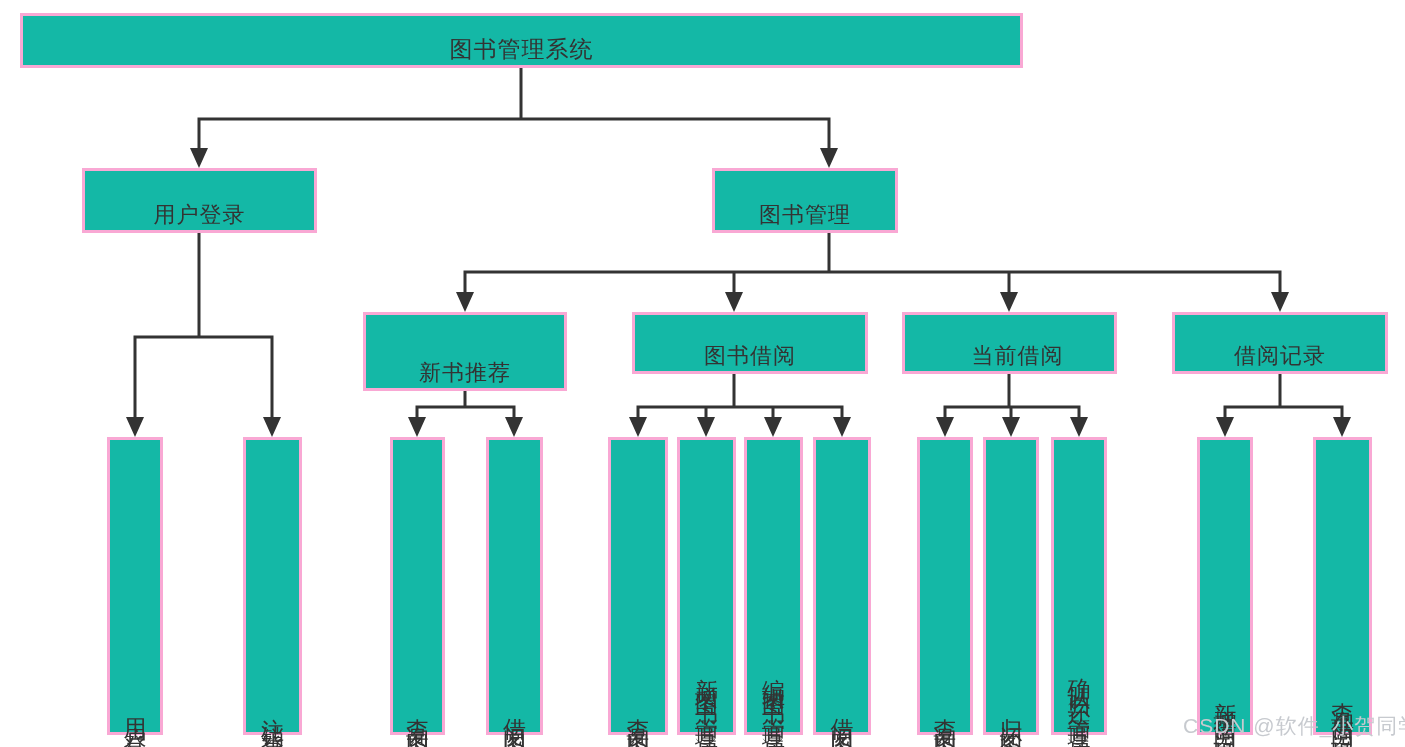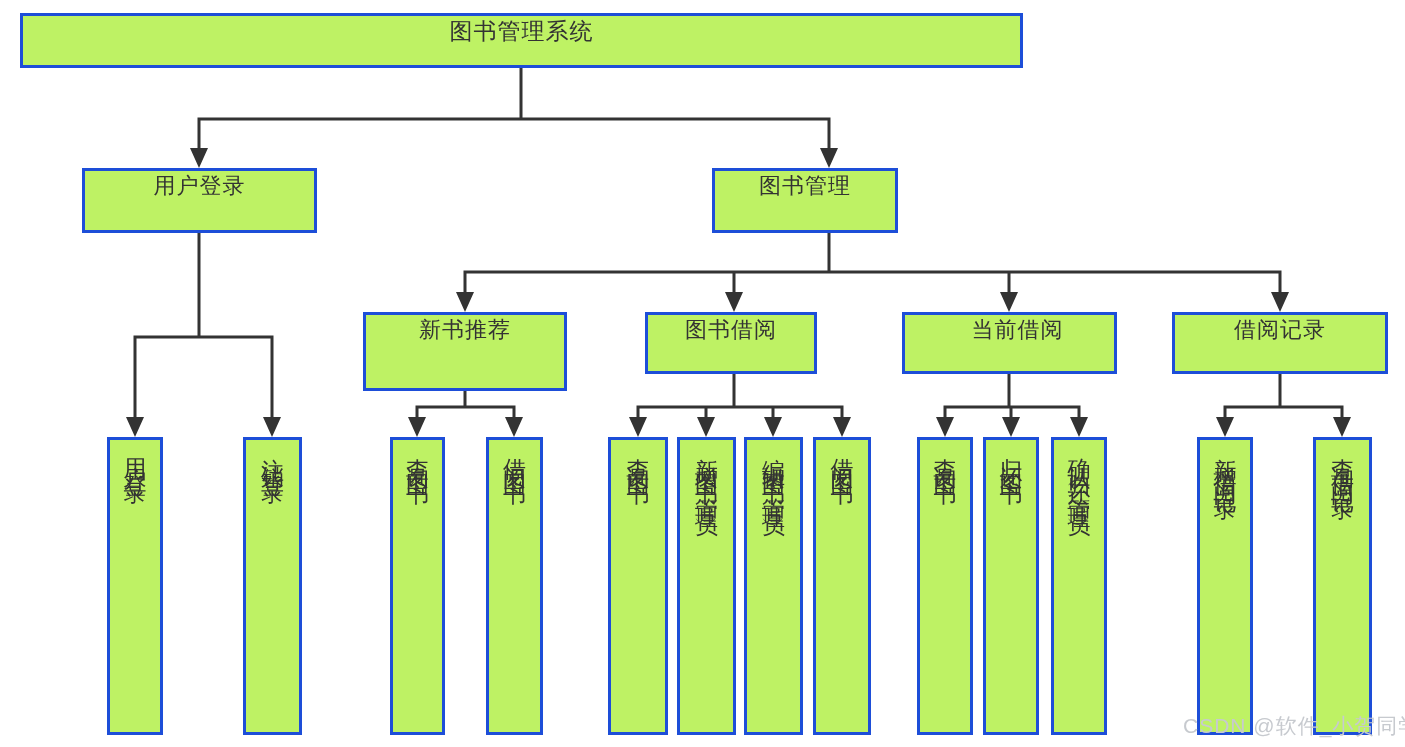--- a/index.html
+++ b/index.html
@@ -19,24 +19,24 @@
   }
   .connectors {
     position: absolute;
     left: 0; top: 0;
     width: 1405px; height: 747px;
     pointer-events: none;
   }
   .node {
     position: absolute;
     box-sizing: border-box;
-    background: #bef264;
-    border: 3px solid #1d4ed8;
+    background: #14b8a6;
+    border: 3px solid #f9a8d4;
     display: flex;
-    align-items: flex-start;
+    align-items: flex-end;
     justify-content: center;
     color: #333333;
   }
   .node.h-label { font-size: 22px; letter-spacing: 1px; }
   .node.root { font-size: 23px; }
   .node.leaf {
     border-width: 3px;
     top: 437px;
     height: 298px;
   }
@@ -92,21 +92,21 @@
   <div class="node h-label" style="left:82px; top:168px; width:235px; height:65px;">
     <span>用户登录</span>
   </div>
   <div class="node h-label" style="left:712px; top:168px; width:186px; height:65px;">
     <span>图书管理</span>
   </div>
 
   <div class="node h-label" style="left:363px; top:312px; width:204px; height:79px;">
     <span>新书推荐</span>
   </div>
-  <div class="node h-label" style="left:632px; top:312px; width:172px; height:62px;margin-left:13px;">
+  <div class="node h-label" style="left:632px; top:312px; width:236px; height:62px;">
     <span>图书借阅</span>
   </div>
   <div class="node h-label" style="left:902px; top:312px; width:215px; height:62px;padding-left:16px;">
     <span>当前借阅</span>
   </div>
   <div class="node h-label" style="left:1172px; top:312px; width:216px; height:62px;">
     <span>借阅记录</span>
   </div>
 
   <div class="node leaf" style="left:107px; width:56px;">

